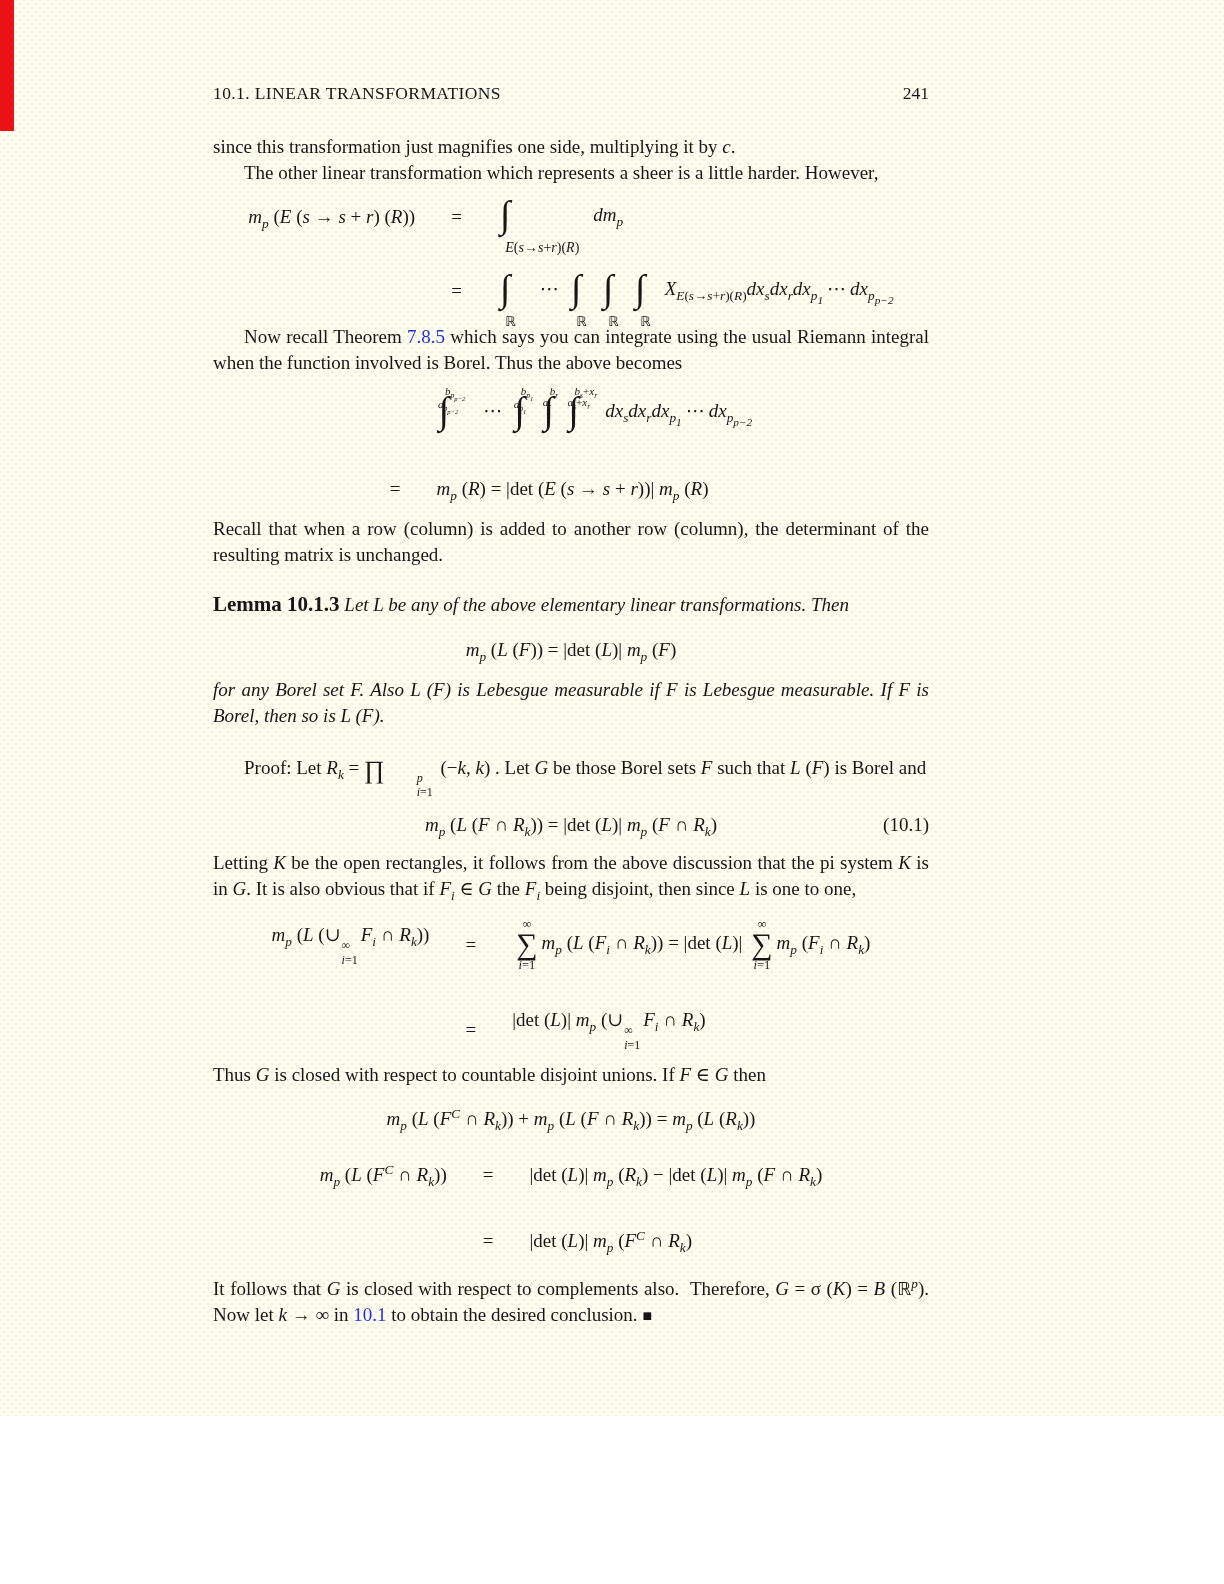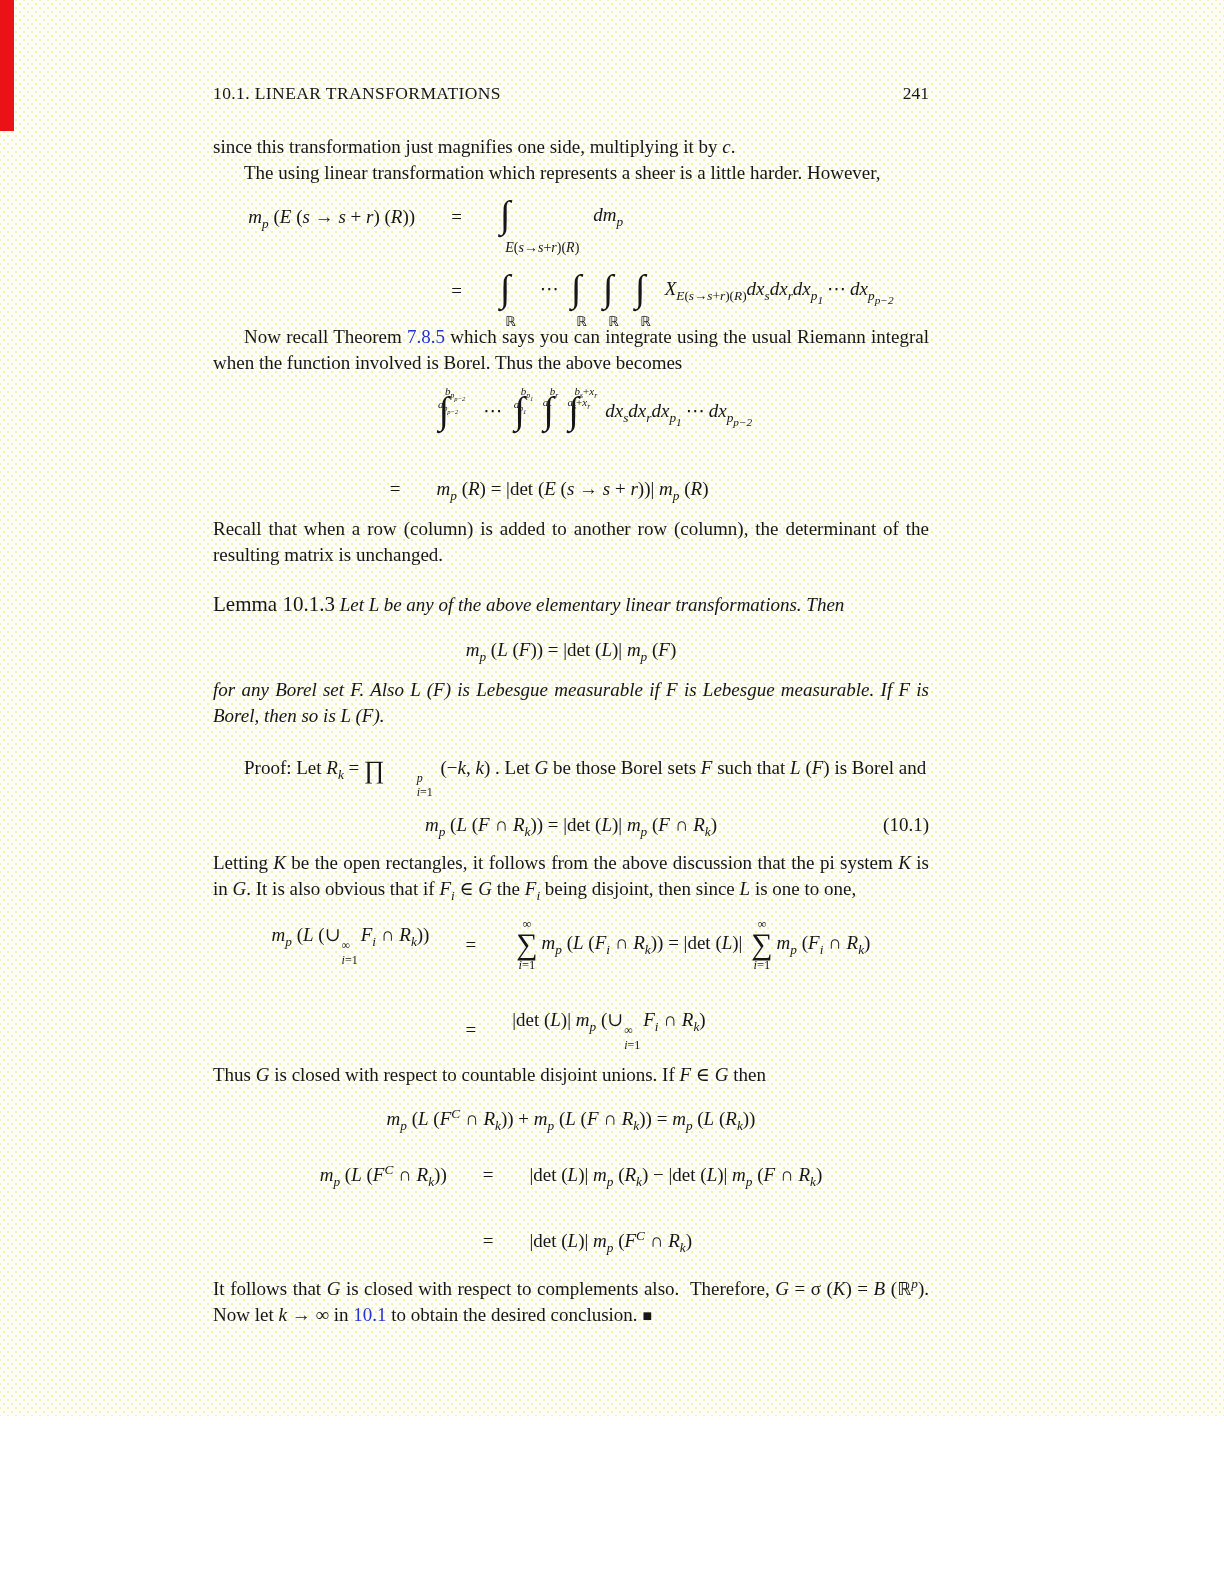--- a/index.html
+++ b/index.html
@@ -40,42 +40,42 @@
   .sum .sg{font-size:30px;line-height:0.95;}
   .sum .su,.sum .sl{font-size:12.5px;}
   .prod{font-size:25px;line-height:1;vertical-align:-4px;}
   .st{display:inline-flex;flex-direction:column;align-items:flex-start;font-size:12px;line-height:1.2;vertical-align:-8px;margin:0 3px 0 1px;}
   .cd{margin:0 10px;}
   .cd2{margin:0 4px;}
   .scr{font-style:italic;}
   .bb{font-family:"DejaVu Sans","DejaVu Serif",sans-serif;font-size:0.95em;}
   .link{color:#2432d2;cursor:pointer;text-decoration:none;}
   .qed{font-size:16px;}
-  .lemma-label{font-weight:normal;font-size:21px;}
+  .lemma-label{font-weight:bold;font-size:21px;}
   .lemma-stmt,.stmt2{font-style:italic;}
   .proof-label{font-weight:normal;}
   .red-mark{position:absolute;left:0;top:0;width:14px;height:131px;background:#ea1216;}
   .blue-mark{position:absolute;left:97px;top:1571px;width:933px;height:13px;background:#2a2ad4;}
 </style>
 </head>
 <body>
 
 <div class="sheet">
   <div class="red-mark"></div>
   <div class="blue-mark"></div>
 
   <div class="content">
 
     <div class="pagehead">
       <span class="sec">10.1. LINEAR TRANSFORMATIONS</span>
       <span class="pno">241</span>
     </div>
 
     <p style="margin-top:30px">since this transformation just magnifies one side, multiplying it by <i>c</i>.</p>
-    <p class="indent">The using linear transformation which represents a sheer is a little harder. However,</p>
+    <p class="indent">The other linear transformation which represents a sheer is a little harder. However,</p>
 
     <div class="align a3" style="margin-top:12px">
       <span class="ar"><i>m<sub>p</sub></i> (<i>E</i> (<i>s</i> → <i>s</i> + <i>r</i>) (<i>R</i>))</span>
       <span>=</span>
       <span class="al"><span class="int">∫</span><span class="blim"><i>E</i>(<i>s</i>→<i>s</i>+<i>r</i>)(<i>R</i>)</span><i>dm<sub>p</sub></i></span>
       <span class="ar"></span>
       <span>=</span>
       <span class="al"><span class="int">∫</span><span class="blim"><span class="bb">ℝ</span></span><span class="cd">⋯</span><span class="int">∫</span><span class="blim"><span class="bb">ℝ</span></span><span class="int">∫</span><span class="blim"><span class="bb">ℝ</span></span><span class="int">∫</span><span class="blim"><span class="bb">ℝ</span></span><i class="scr">X</i><sub><i>E</i>(<i>s</i>→<i>s</i>+<i>r</i>)(<i>R</i>)</sub><i>dx<sub>s</sub></i><i>dx<sub>r</sub></i><i>dx<sub>p<sub>1</sub></sub></i><span class="cd2">⋯</span><i>dx<sub>p<sub>p−2</sub></sub></i></span>
     </div>
 

